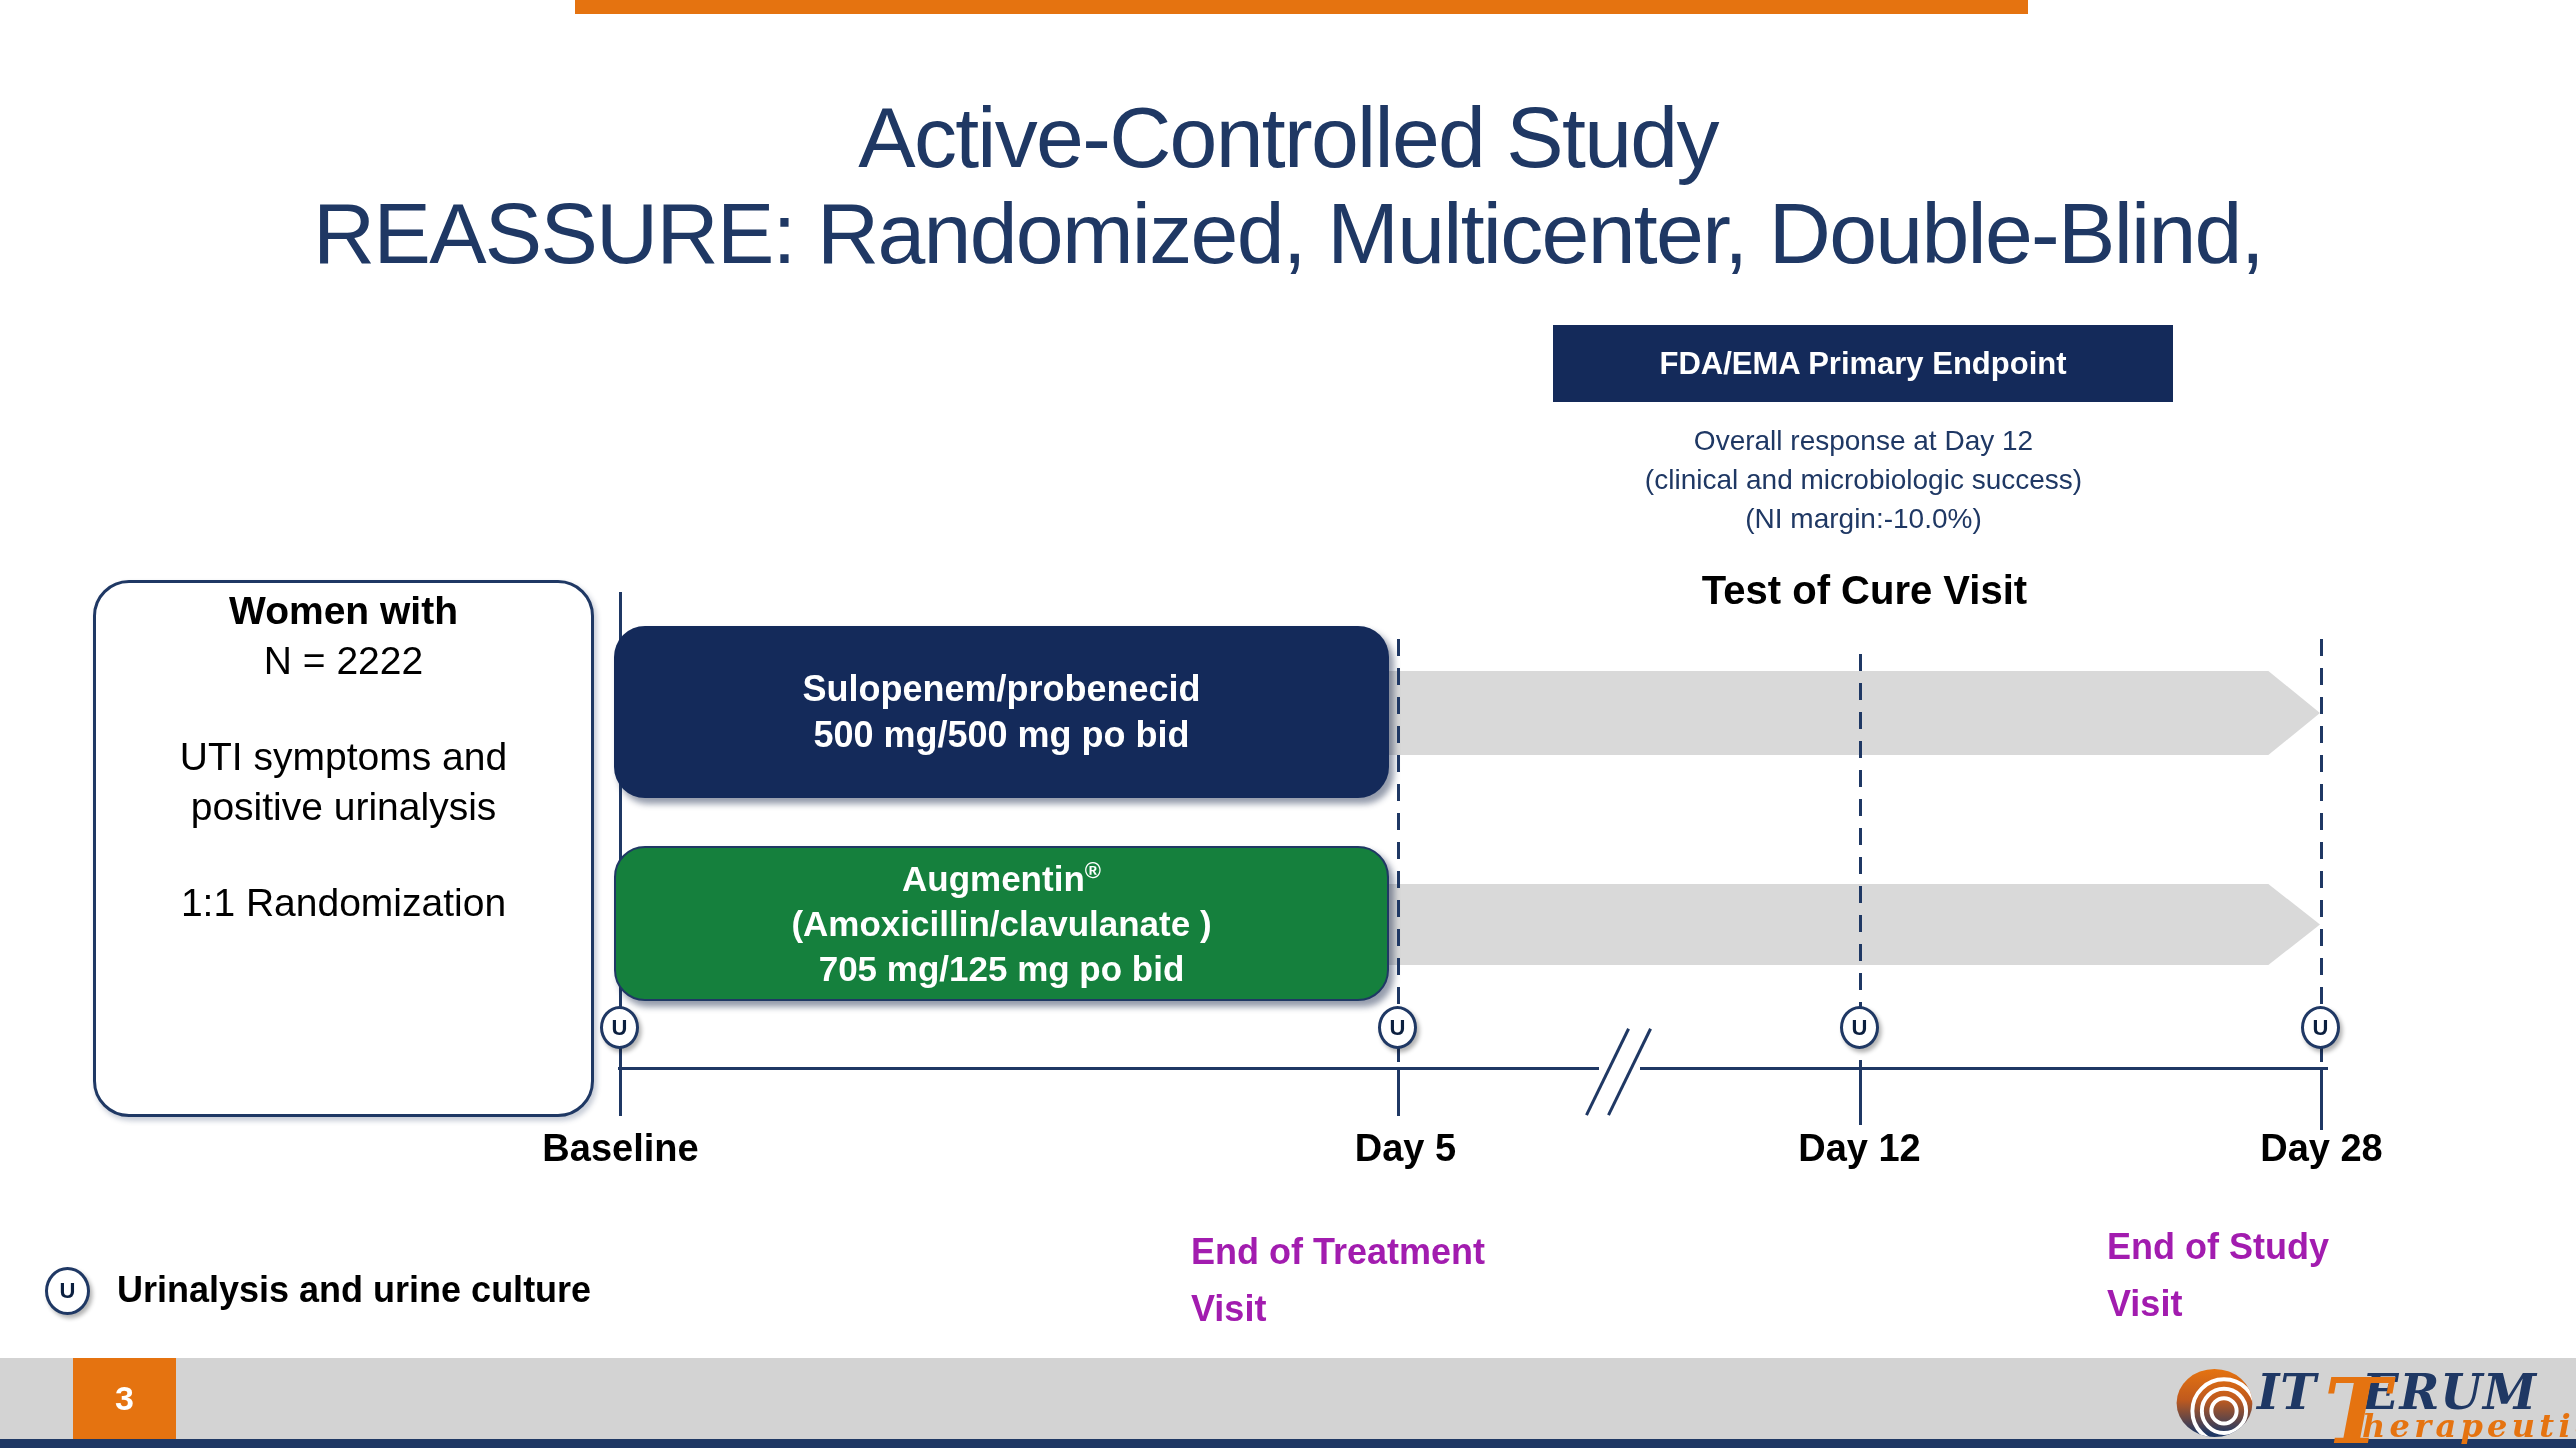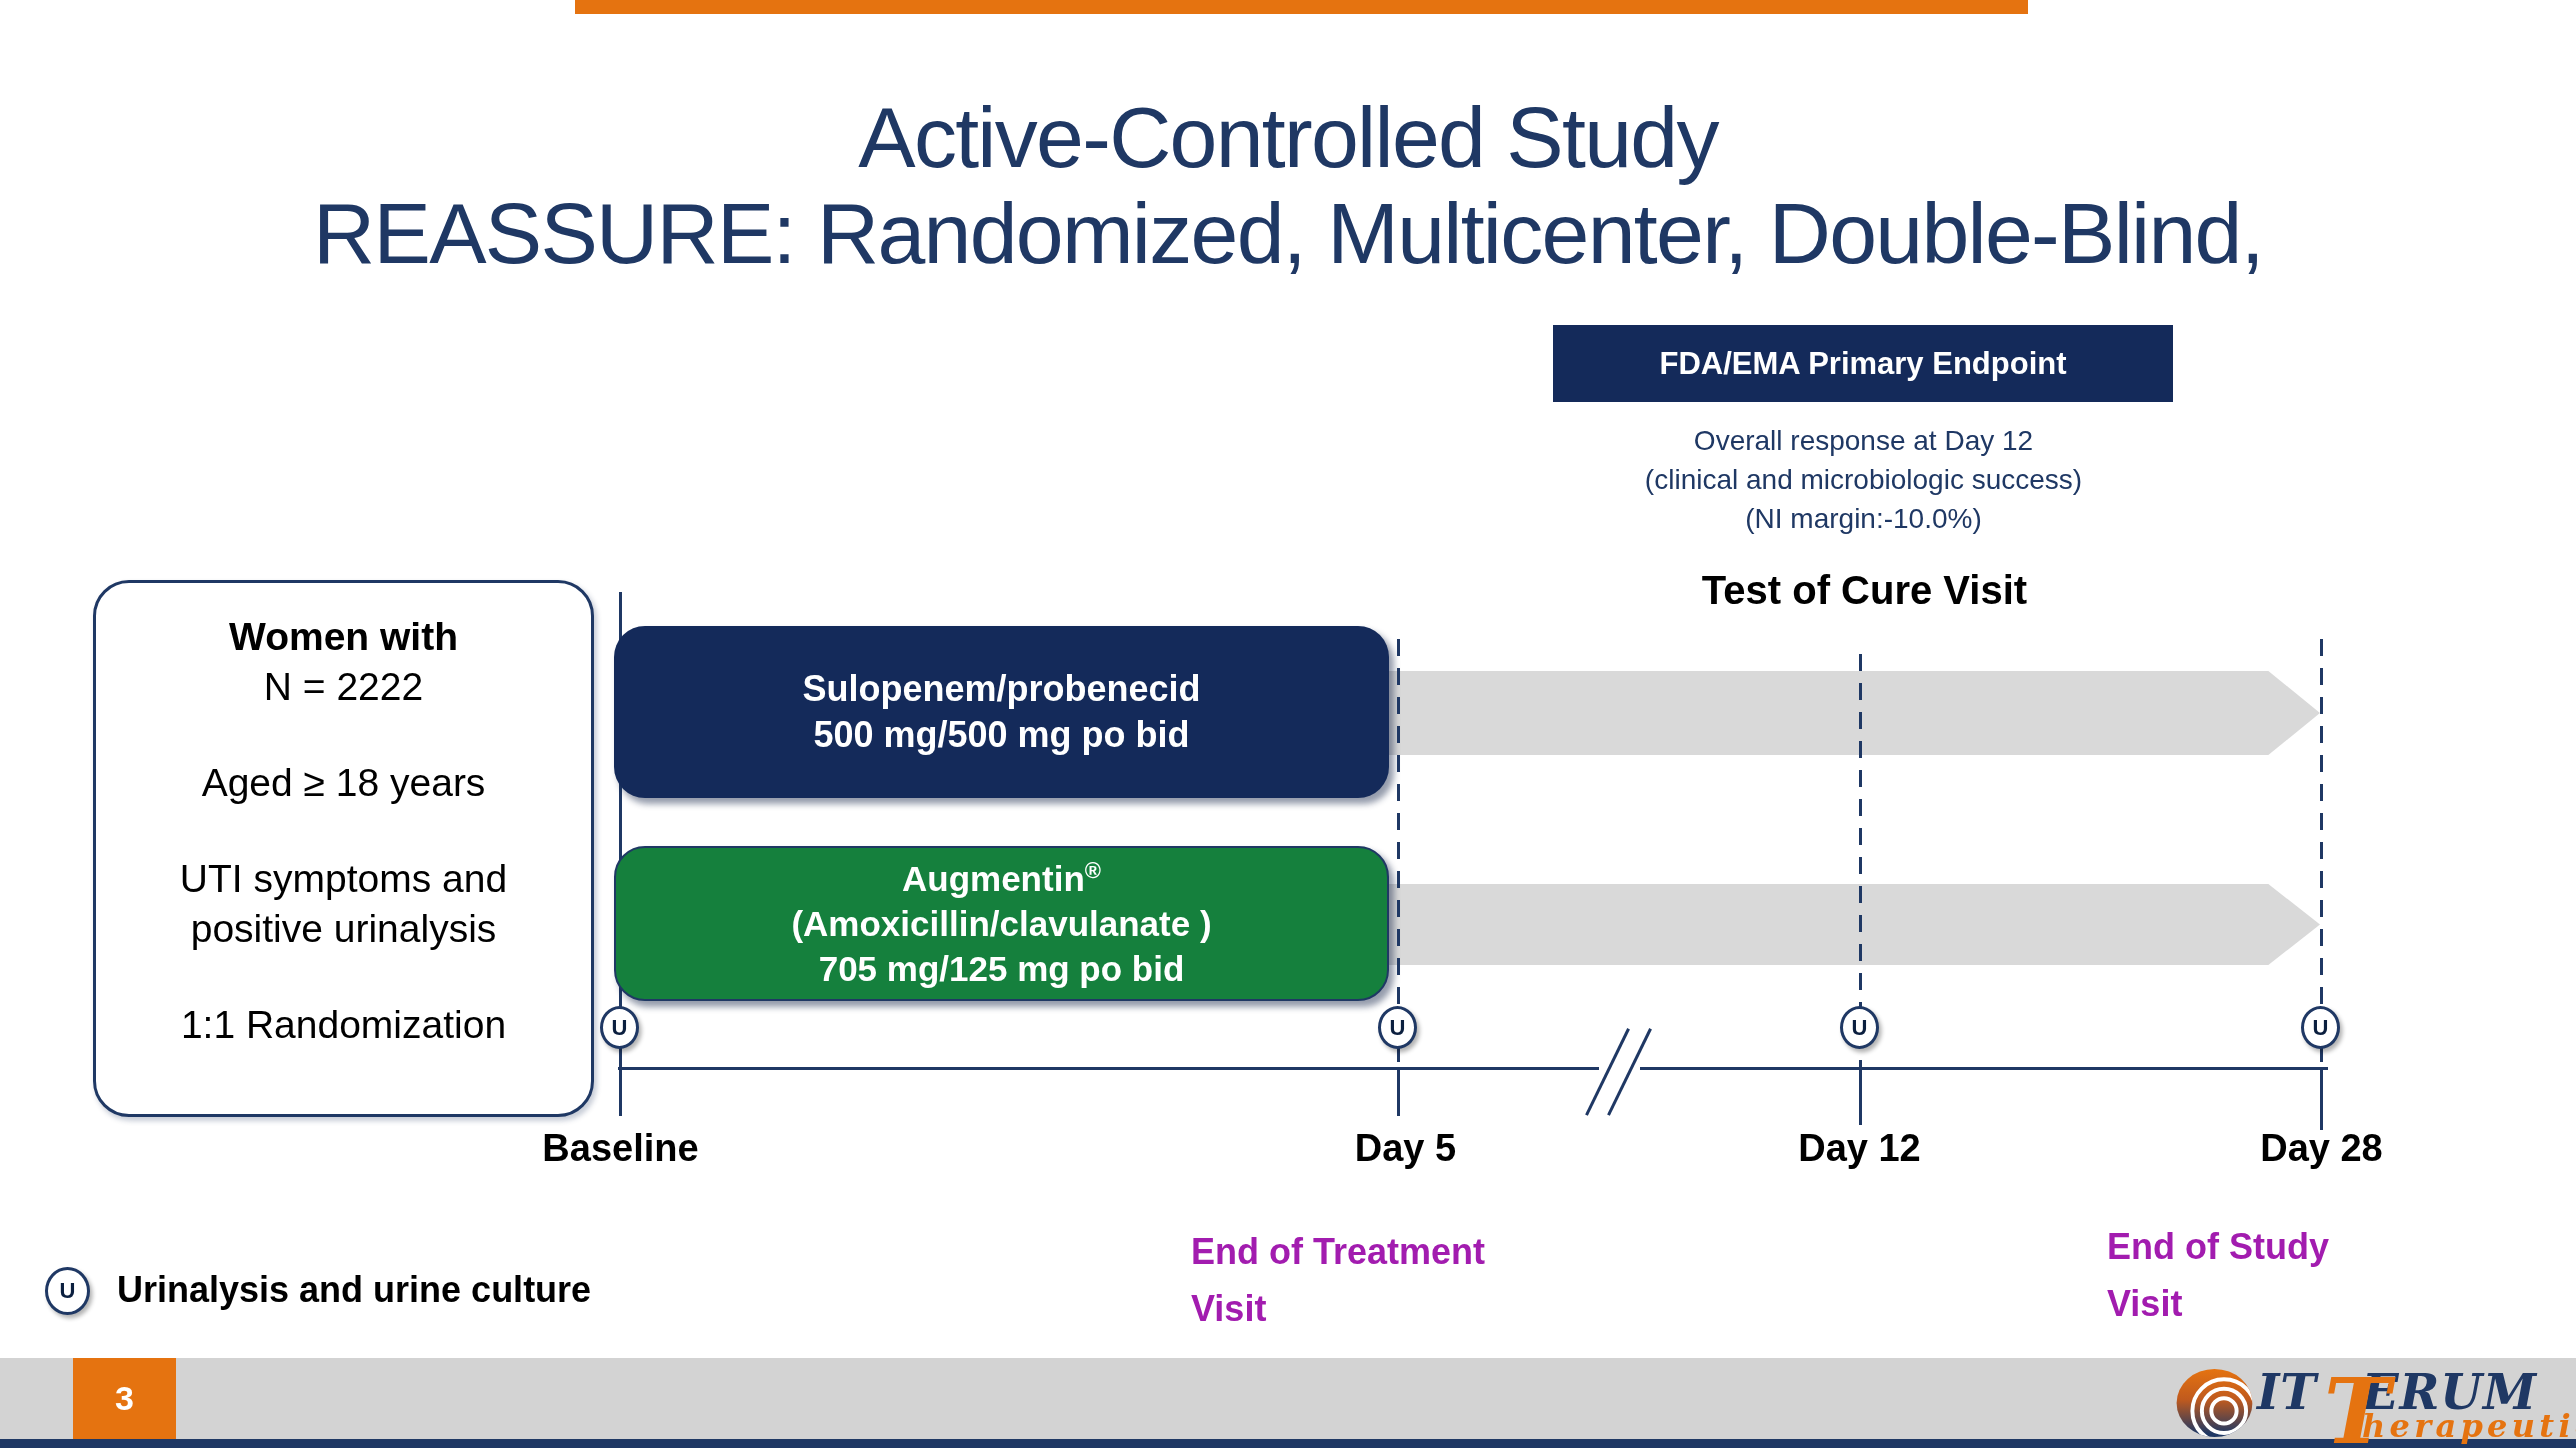--- a/index.html
+++ b/index.html
@@ -19,21 +19,21 @@
                 color:#fff;font-size:31px;font-weight:700;}
   .endpoint-text{position:absolute;left:1520px;top:421px;width:687px;text-align:center;
                  color:#1F3864;font-size:28px;line-height:39px;}
   .toc-label{position:absolute;left:1607px;top:568px;width:515px;text-align:center;
              color:#000;font-size:40px;font-weight:700;}
 
   
   .criteria-box{position:absolute;left:93px;top:580px;width:501px;height:537px;background:#fff;
                 border:3.4px solid #1F3864;border-radius:36px;z-index:2;
                 box-shadow:2.6px 3.4px 5.2px rgba(40,60,100,.25);
-                text-align:center;color:#000;font-size:39px;line-height:50px;padding-top:29px;box-sizing:border-box;}
+                text-align:center;color:#000;font-size:39px;line-height:50px;padding-top:3px;box-sizing:border-box;}
   .criteria-box .b{font-weight:700;}
   .criteria-box p{margin:0;}
   .criteria-box .gap{margin-top:46px;}
 
   
   .bar{position:absolute;left:614px;width:775px;border-radius:31px;z-index:2;
        display:flex;flex-direction:column;align-items:center;justify-content:center;
        color:#fff;font-weight:700;text-align:left;
        box-shadow:4.3px 5.2px 6px rgba(20,35,70,.45);}
   .bar-navy{top:626px;height:172px;background:#142A5A;font-size:36px;line-height:46px;}
@@ -106,21 +106,20 @@
   <div class="endpoint-text">
     <div>Overall response at Day 12</div>
     <div>(clinical and microbiologic success)</div>
     <div>(NI margin:-10.0%)</div>
   </div>
   <div class="toc-label">Test of Cure Visit</div>
 
   <div class="criteria-box">
     <p class="b">Women with</p>
     <p>N = 2222</p>
-    <p class="gap">Aged ≥ 18 years</p>
     <p class="gap">UTI symptoms and</p>
     <p>positive urinalysis</p>
     <p class="gap">1:1 Randomization</p>
   </div>
 
   <div class="garrow garrow1"></div>
   <div class="garrow garrow2"></div>
 
   <div class="bar bar-navy">
     <div>Sulopenem/probenecid</div>

